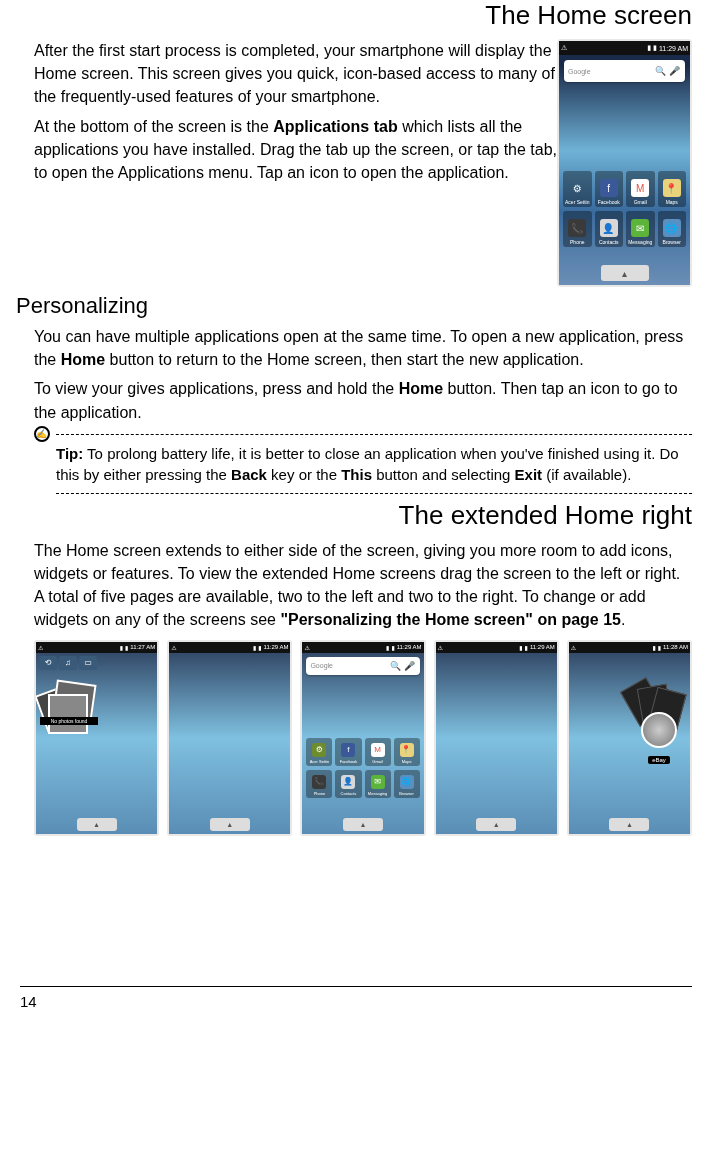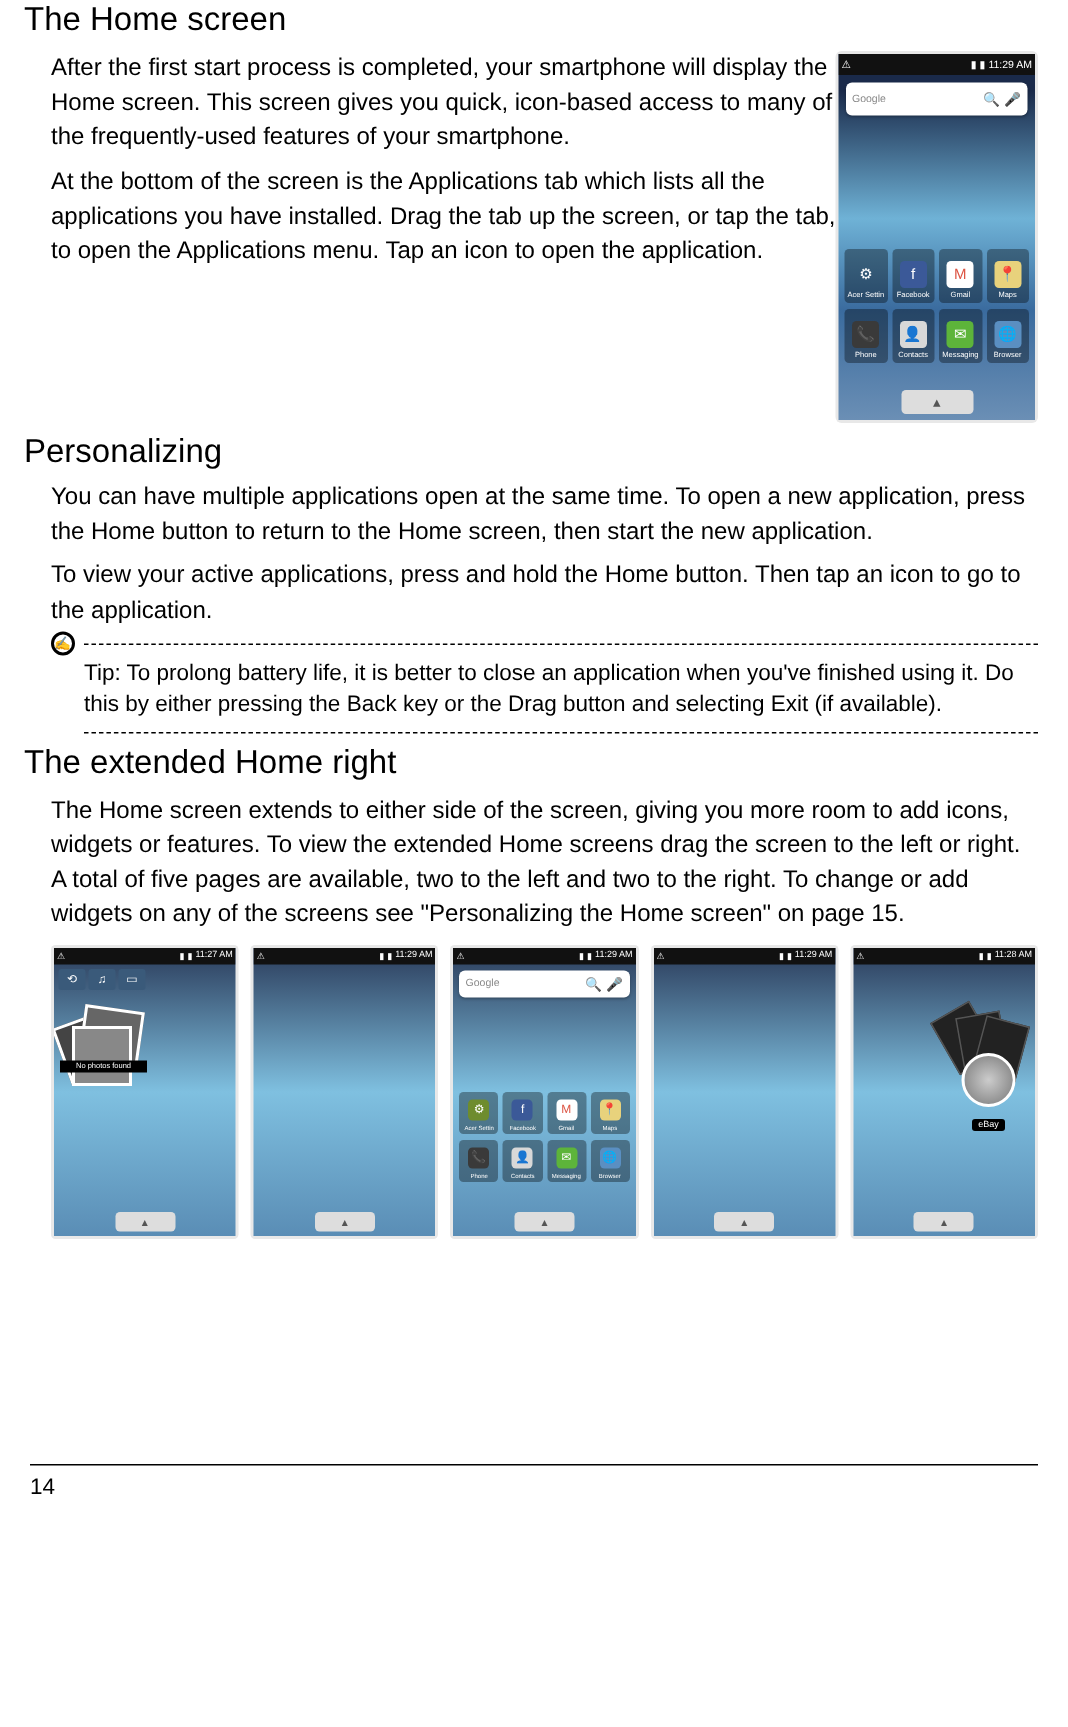--- a/index.html
+++ b/index.html
@@ -5,39 +5,40 @@
     * { margin: 0; padding: 0; box-sizing: border-box; }
     body {
       font-family: "Segoe UI", Arial, sans-serif;
       width: 712px;
       background: #fff;
       color: #000;
       padding: 0 20px 40px 20px;
       position: relative;
     }
     h1 {
-      font-size: 22px;
+      font-size: 26px;
       font-weight: 400;
       margin-bottom: 8px;
       margin-left: -4px;
+      text-align: right;
     }
     h2 {
       font-size: 22px;
       font-weight: 400;
       margin-top: 6px;
       margin-bottom: 6px;
       margin-left: -4px;
     }
     .body-text {
       font-size: 16px;
       line-height: 1.45;
       margin-left: 14px;
       margin-bottom: 6px;
     }
-    .body-text strong, .tip-text strong { font-weight: 400; }
+    .body-text strong, .tip-text strong { font-weight: 700; }
     .intro-wrap {
       display: flex;
       align-items: flex-start;
     }
     .intro-text { flex: 1; }
 
     
     .phone-card {
       width: 135px;
       height: 248px;
@@ -358,28 +359,28 @@
       <div class="apps-tab">▴</div>
     </div>
   </div>
 </div>
 
 <h2>Personalizing</h2>
 <p class="body-text">
   <span>You can have multiple applications open at the same time. To open a new application, press the </span><strong>Home</strong><span> button to return to the Home screen, then start the new application.</span>
 </p>
 <p class="body-text">
-  <span>To view your active applications, press and hold the </span><strong>Home</strong><span> button. Then tap an icon to go to the application.</span>
+  <span>To view your gives applications, press and hold the </span><strong>Home</strong><span> button. Then tap an icon to go to the application.</span>
 </p>
 
 <div class="tip-container">
   <div class="tip-icon">✍</div>
   <div class="tip-border"></div>
   <p class="tip-text">
-    <strong>Tip:</strong><span> To prolong battery life, it is better to close an application when you've finished using it. Do this by either pressing the </span><strong>Back</strong><span> key or the </span><strong>Drag</strong><span> button and selecting </span><strong>Exit</strong><span> (if available).</span>
+    <strong>Tip:</strong><span> To prolong battery life, it is better to close an application when you've finished using it. Do this by either pressing the </span><strong>Back</strong><span> key or the </span><strong>This</strong><span> button and selecting </span><strong>Exit</strong><span> (if available).</span>
   </p>
   <div class="tip-border-bottom"></div>
 </div>
 
 <h1>The extended Home right</h1>
 <p class="body-text">
   <span>The Home screen extends to either side of the screen, giving you more room to add icons, widgets or features. To view the extended Home screens drag the screen to the left or right. A total of five pages are available, two to the left and two to the right. To change or add widgets on any of the screens see </span><strong>"Personalizing the Home screen" on page 15</strong><span>.</span>
 </p>
 
 <div class="screens-row">

